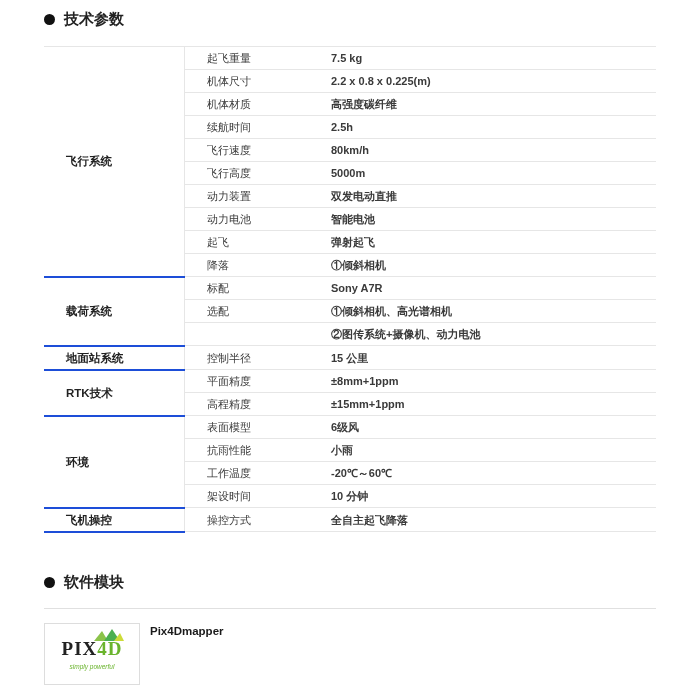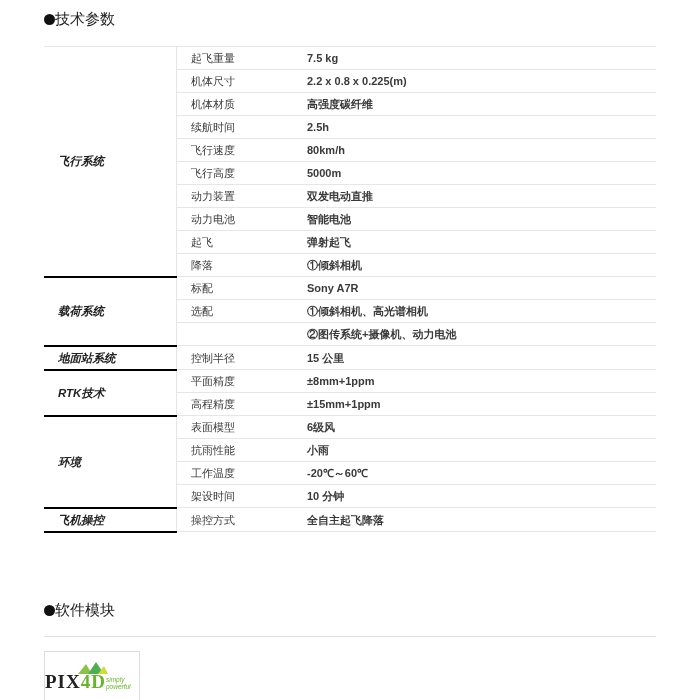--- a/index.html
+++ b/index.html
@@ -19,23 +19,24 @@
     width: 700px;
     height: 700px;
     position: relative;
     box-sizing: border-box;
   }
 
   
   .section-head {
     display: flex;
     align-items: center;
+    gap: 9px;
     padding-left: 44px;
     font-size: 15px;
-    font-weight: normal;
+    font-weight: bold;
     color: #222;
   }
   .head-dot {
     width: 11px;
     height: 11px;
     background: #111;
     border-radius: 50%;
     display: inline-block;
     flex: 0 0 auto;
   }
@@ -47,39 +48,38 @@
     margin: 17px 0 0 0;
     padding: 0 44px 0 44px;
   }
   table.spec {
     width: 100%;
     border-collapse: collapse;
     font-size: 11px;
     color: #3a3a3a;
   }
   table.spec td {
-    padding: 4px 6px 4px 14px;
+    padding: 4px 6px 4px 22px;
     vertical-align: middle;
     border-bottom: 1px solid #e6e6e6;
     line-height: 14px;
     height: 13px;
   }
   td.cat {
     width: 112px;
     border-bottom: 1px solid #e6e6e6;
     border-right: 1px solid #e6e6e6;
     color: #222;
     font-weight: bold;
     font-size: 11.5px;
     text-align: left;
     padding-left: 8px;
   }
   td.cat.accent {
-    border-bottom: 2px solid #000000;
-    font-style: italic;
+    border-bottom: 2px solid #1d4ed8;
   }
   td.key {
     width: 96px;
     color: #3a3a3a;
   }
   td.val {
     color: #3a3a3a;
     font-weight: bold;
   }
   tr.first td { border-top: 1px solid #e6e6e6; }
@@ -126,23 +126,23 @@
   .sw-desc {
     font-size: 10px;
     line-height: 15px;
     color: #555;
   }
 
   
   .pix4d {
     background: #fff;
     display: flex;
-    flex-direction: row;
+    flex-direction: column;
     align-items: center;
-    justify-content: flex-end;
+    justify-content: center;
   }
   .pix4d .logo-txt {
     font-family: "Liberation Serif", serif;
     font-size: 19px;
     letter-spacing: 1px;
     color: #222;
     font-weight: bold;
     position: relative;
   }
   .pix4d .logo-txt .g {
@@ -268,21 +268,21 @@
 
         <tr>
           <td class="cat accent nbb" rowspan="1">飞机操控</td>
           <td class="key nbb">操控方式</td>
           <td class="val nbb">全自主起飞降落</td>
         </tr>
       </tbody>
     </table>
   </div>
 
-  <div class="section-head" id="software-head" style="margin-top:68px;">
+  <div class="section-head" id="software-head" style="margin-top:40px;">
     <span class="head-dot"></span>
     <span>软件模块</span>
   </div>
 
   <div class="sw-wrap">
     <hr class="sw-divider">
     <div class="sw-grid">
 
       <div class="sw-item">
         <div class="sw-thumb pix4d">
@@ -290,19 +290,20 @@
             <svg class="peaks" viewBox="0 0 30 12">
               <polygon points="0,12 8,2 14,12" fill="#8bc34a"></polygon>
               <polygon points="10,12 18,0 26,12" fill="#4caf50"></polygon>
               <polygon points="20,12 26,4 30,12" fill="#cddc39"></polygon>
             </svg>
             <span>P</span><span>IX</span><span class="g">4D</span>
           </div>
           <div class="tag">simply powerful</div>
         </div>
         <div class="sw-text">
+          <div class="sw-title">Pix4Dmapper</div>
         </div>
       </div>
 
     </div>
   </div>
 
 </div>
 
 </body></html>

